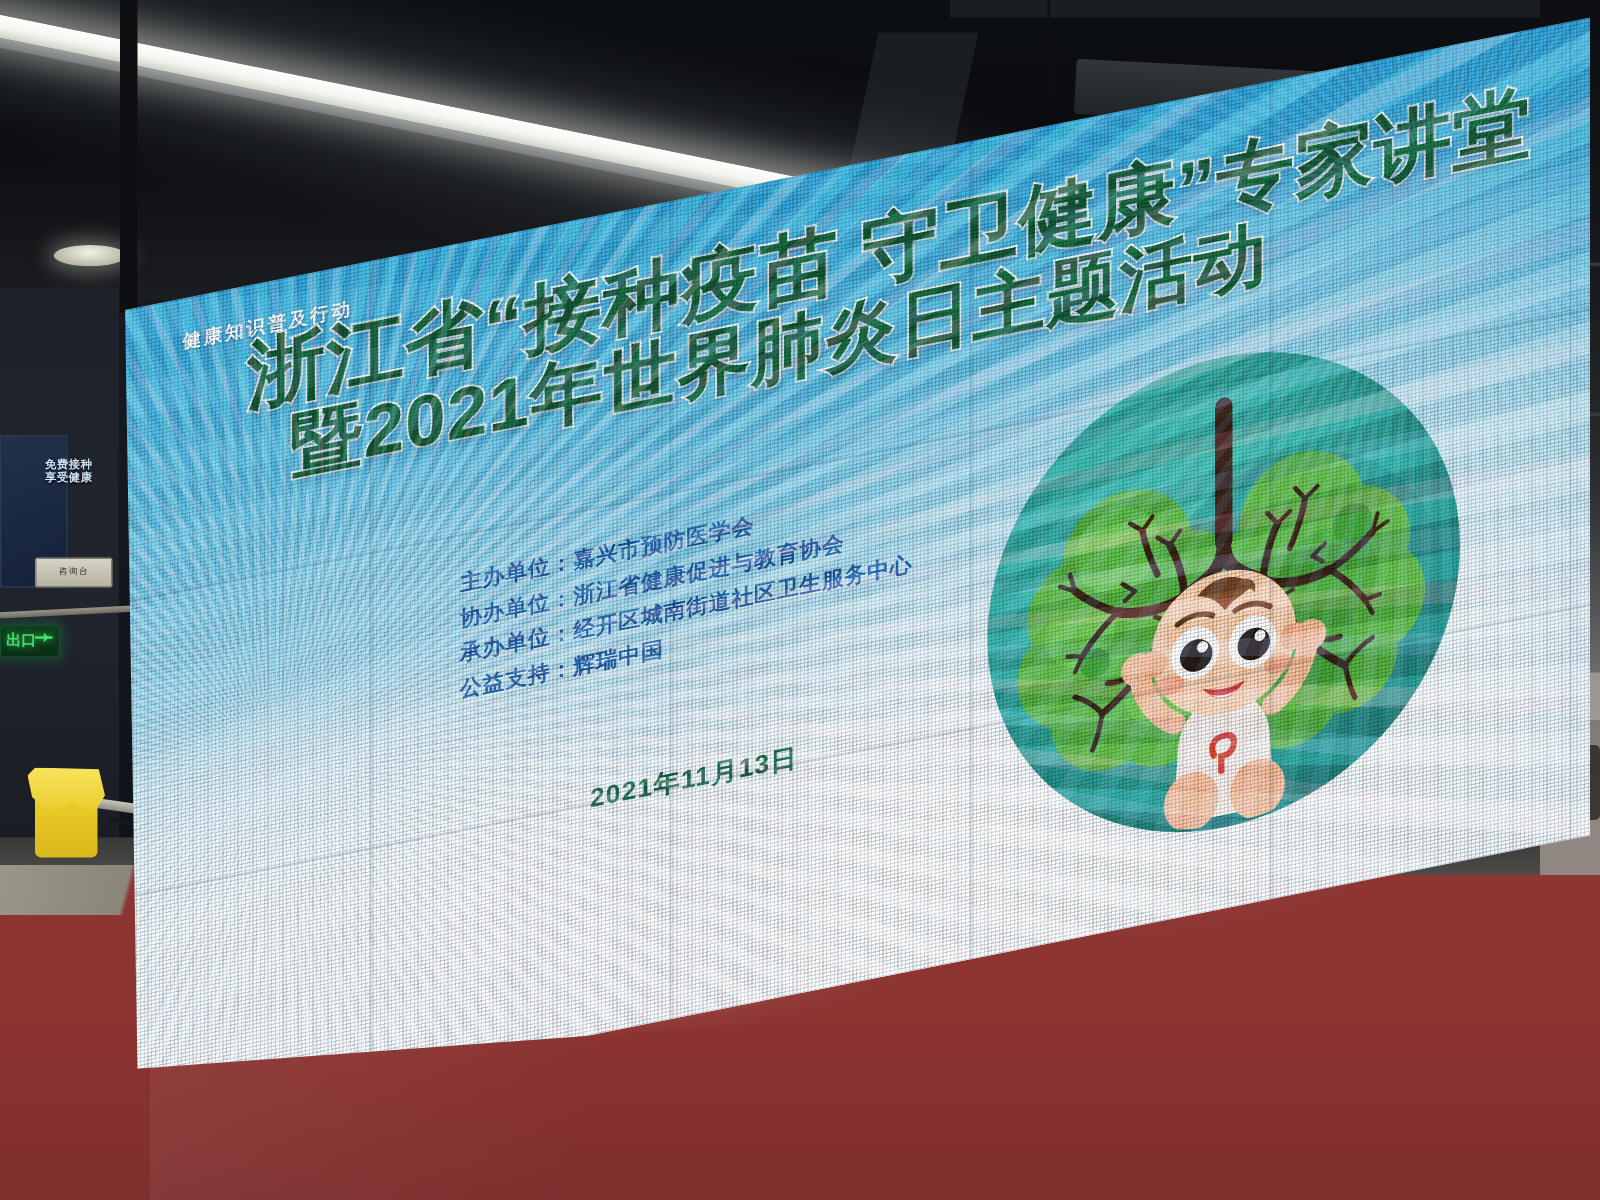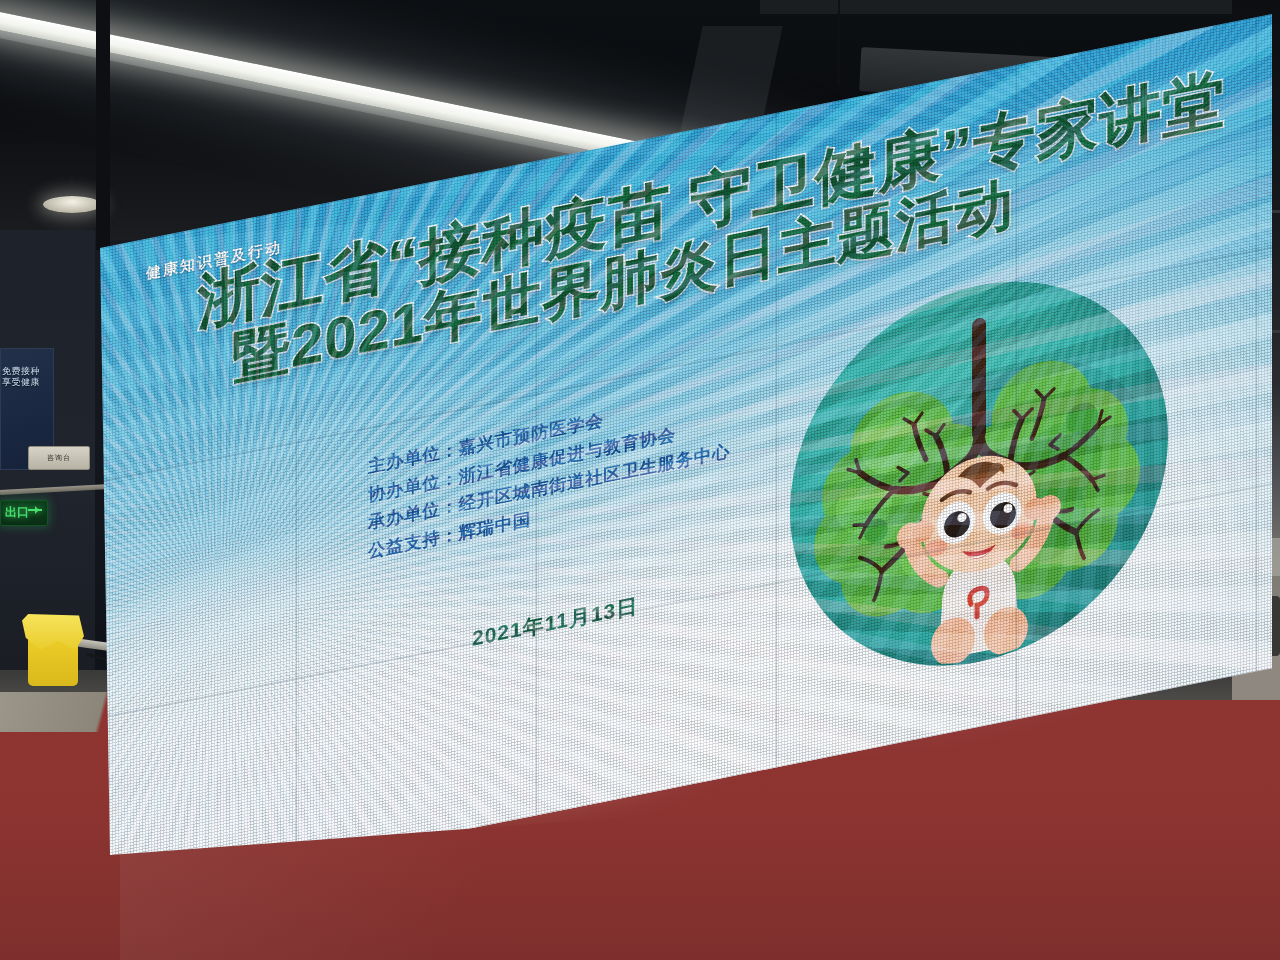--- a/index.html
+++ b/index.html
@@ -29,21 +29,21 @@
     background:radial-gradient(ellipse at 50% 35%,#f4f2e6,#b9b6a6 70%,#6e6c63);
     box-shadow:0 0 16px 5px rgba(240,240,225,.35);}
   .lamp-stem{position:absolute;left:70px;top:176px;width:3px;height:22px;background:#15171a;}
 
   
   .wall-left{position:absolute;left:0;top:230px;width:95px;height:440px;
     background:linear-gradient(180deg,#1e222b 0%,#20242d 60%,#1a1d24 100%);}
   .poster{position:absolute;left:0;top:348px;width:52px;height:120px;
     background:linear-gradient(160deg,#22304a,#1a2740 60%,#16223a);border:1px solid #2d3c55;}
   .poster-txt{position:absolute;left:2px;top:366px;width:48px;color:#cfe2f5;font-size:9px;line-height:11px;
-    letter-spacing:.5px;font-weight:400;text-shadow:0 1px 1px rgba(0,0,0,.7);}
+    letter-spacing:.5px;font-weight:700;text-shadow:0 1px 1px rgba(0,0,0,.7);padding-left:34px;}
   .poster-face{position:absolute;left:2px;top:404px;width:44px;height:58px;
     background:radial-gradient(circle at 50% 30%,#6f86a8,#35506f 60%,#22344a);border-radius:3px;opacity:.85;}
   .poster-hat{position:absolute;left:6px;top:406px;width:34px;height:13px;border-radius:12px 12px 3px 3px;
     background:#8fa7c4;opacity:.9;}
   .sign-plate{position:absolute;left:28px;top:446px;width:60px;height:22px;border-radius:2px;
     background:linear-gradient(180deg,#d7d3c6,#b6b2a4);border:1px solid #8f8b7f;}
   .sign-plate span{display:block;font-size:7px;color:#2d2b26;text-align:center;line-height:22px;letter-spacing:1px;}
   .exit-sign{position:absolute;left:0;top:500px;width:46px;height:24px;border-radius:2px;
     background:linear-gradient(180deg,#0e3f1c,#0a2e15);border:1px solid #135227;
     box-shadow:0 0 10px 2px rgba(40,200,90,.25);}

